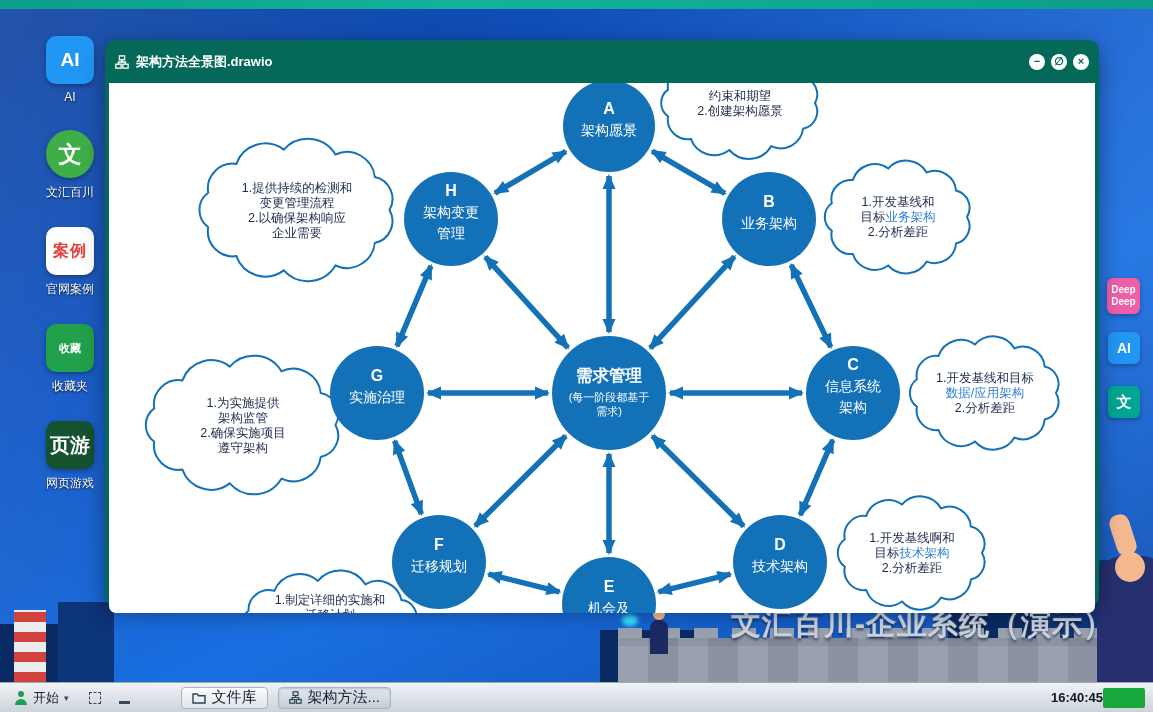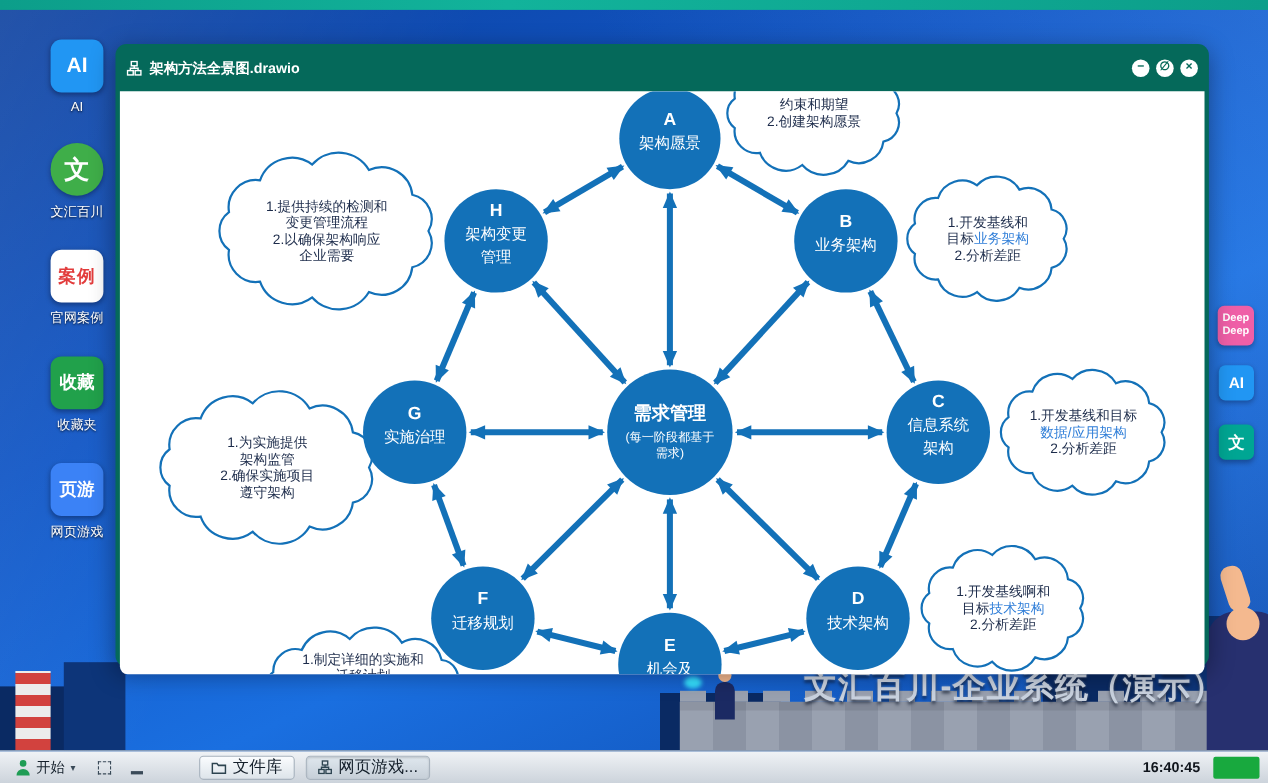--- a/index.html
+++ b/index.html
@@ -40,25 +40,25 @@
     text-shadow:0 2px 3px rgba(10,20,40,.7),0 0 2px rgba(255,255,255,.45);margin-left:43px;}
   
   .desk-icons{position:absolute;left:44px;top:36px;width:52px;z-index:4;
     display:flex;flex-direction:column;gap:26px;align-items:center;}
   .dicon{display:flex;flex-direction:column;align-items:center;gap:6px;cursor:pointer;}
   .tile{width:48px;height:48px;border-radius:10px;display:flex;align-items:center;justify-content:center;
     color:#fff;font-weight:bold;box-shadow:0 2px 5px rgba(0,0,20,.35);}
   .tile-ai{background:#2196f3;font-size:19px;}
   .tile-wen{background:#3fae49;border-radius:50%;font-size:23px;}
   .tile-anli{background:#ffffff;color:#e23c3c;font-size:16px;letter-spacing:1px;}
-  .tile-shoucang{background:#21a14b;font-size:16px;}
+  .tile-shoucang{background:#21a14b;font-size:11px;}
   .tile-gongkai{background:#cdd22e;flex-direction:column;line-height:1.15;font-size:14px;}
   .gk-top{color:#e23c3c;}
   .gk-bottom{color:#ffffff;}
-  .tile-yeyou{background:#3b82f6;font-size:16px;}
+  .tile-yeyou{background:#14532d;font-size:20px;}
   .dlabel{font-size:12px;color:#fff;text-shadow:0 1px 2px rgba(0,0,0,.85);}
   
   .side-badge{position:absolute;right:13px;z-index:4;color:#fff;display:flex;flex-direction:column;
     align-items:center;justify-content:center;font-weight:bold;border-radius:6px;
     box-shadow:0 2px 5px rgba(0,0,20,.3);cursor:pointer;}
   .badge-ds{top:278px;width:33px;height:36px;background:#ef5fa7;font-size:10px;line-height:1.25;}
   .badge-ai{top:332px;width:32px;height:32px;background:#2196f3;font-size:14px;}
   .badge-wen{top:386px;width:32px;height:32px;background:#00a693;font-size:15px;}
   
   .window{position:absolute;left:105px;top:40px;width:994px;height:566px;z-index:5;
@@ -83,21 +83,21 @@
   .person-ico::before{content:"";position:absolute;top:0;left:4px;width:6px;height:6px;border-radius:50%;background:#1f9d55;}
   .person-ico::after{content:"";position:absolute;bottom:0;left:1px;width:12px;height:6px;border-radius:6px 6px 0 0;background:#1f9d55;}
   .caret{font-size:9px;color:#3a4a58;}
   .tb-ico{width:20px;height:20px;display:flex;align-items:center;justify-content:center;border-radius:3px;cursor:pointer;}
   .fs-box{width:10px;height:10px;border:1px dashed #3a4a58;}
   .min-bar{width:11px;height:3px;background:#3a4a58;margin-top:10px;}
   .task-btn{display:flex;align-items:center;gap:6px;font-size:15px;color:#15202b;height:22px;box-sizing:border-box;
     background:linear-gradient(#fafcfe,#dde4ea);border:1px solid #a9b4bf;border-radius:4px;padding:3px 10px;cursor:pointer;}
   .task-btn.first{margin-left:36px;}
   .task-btn.active{background:linear-gradient(#dfe7ee,#c6cfd8);box-shadow:inset 0 1px 2px rgba(0,0,0,.15);}
-  .tb-right{display:flex;align-items:center;gap:12px;}
+  .tb-right{display:flex;align-items:center;}
   .clock{font-size:13px;font-weight:bold;color:#10151c;}
   .tray-square{width:42px;height:20px;background:#18a93e;border-radius:2px;display:inline-block;cursor:pointer;}
 </style>
 </head>
 <body>
 
 <div class="light-beams"></div>
 
 <div class="skyline">
   <div class="bld b1"></div>
@@ -332,20 +332,20 @@
       <span style="display:flex;">
         <svg viewBox="0 0 16 16" width="13" height="13">
             <g fill="none" stroke="#2d4450" stroke-width="1.5">
               <rect x="5" y="1" width="6" height="4.5"></rect>
               <rect x="1" y="10.5" width="6" height="4.5"></rect>
               <rect x="9" y="10.5" width="6" height="4.5"></rect>
               <path d="M8 5.5 v2.5 M8 8 H4 v2.5 M8 8 h4 v2.5"></path>
             </g>
           </svg>
       </span>
-      <span>网页游戏...</span>
+      <span>架构方法...</span>
     </div>
   </div>
   <div class="tb-right">
     <span class="clock">16:40:45</span>
     <span class="tray-square"></span>
   </div>
 </div>
 
 </body></html>

